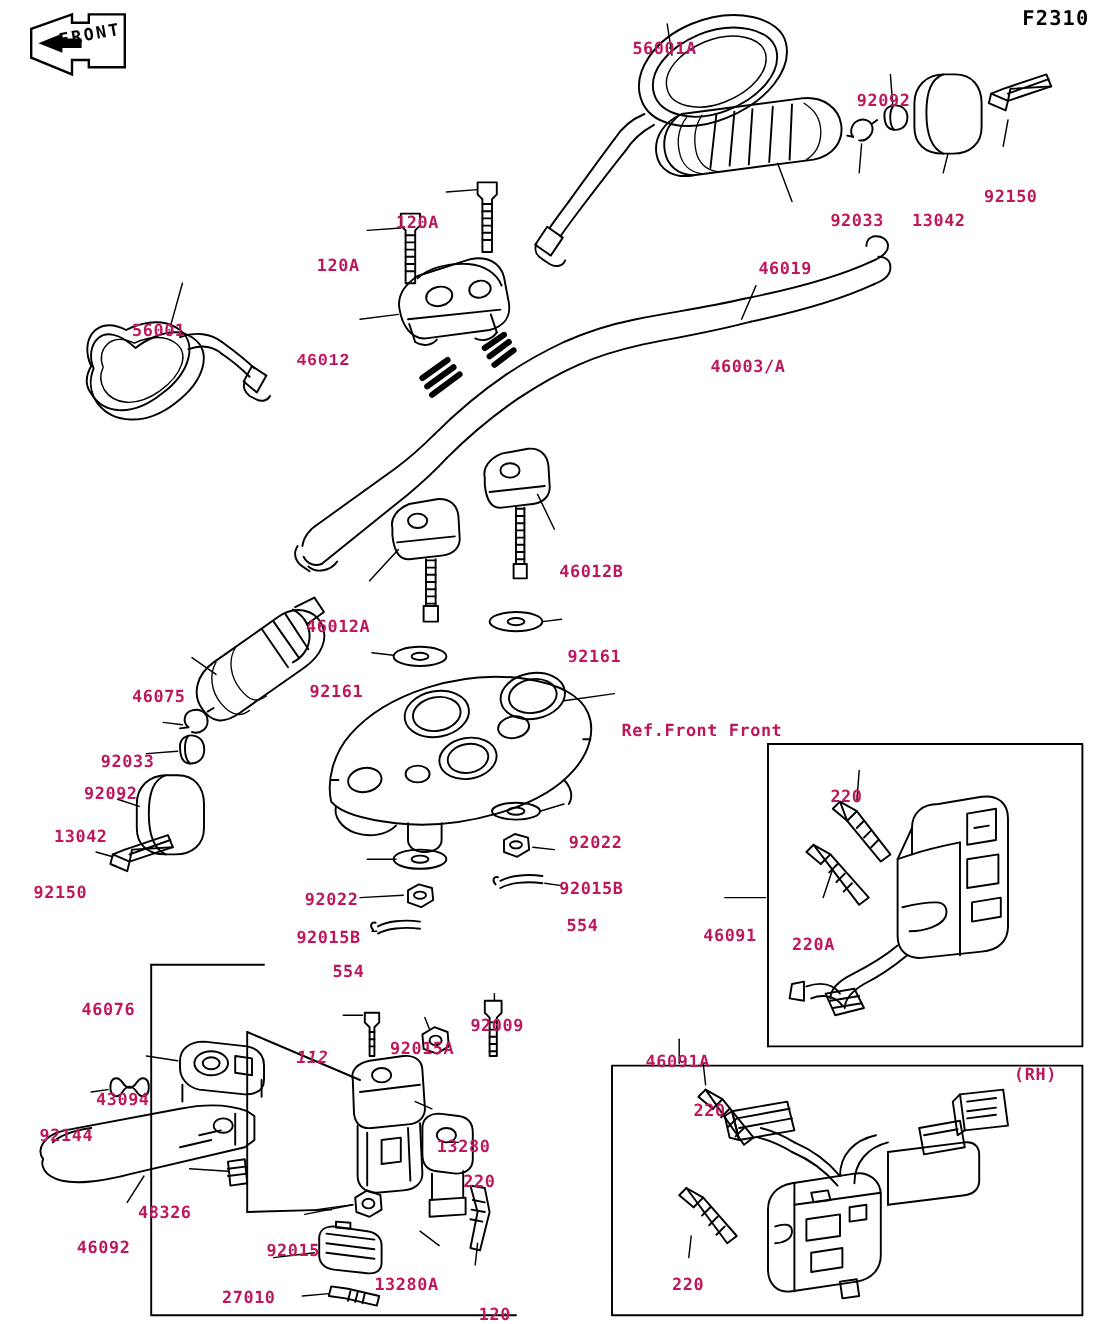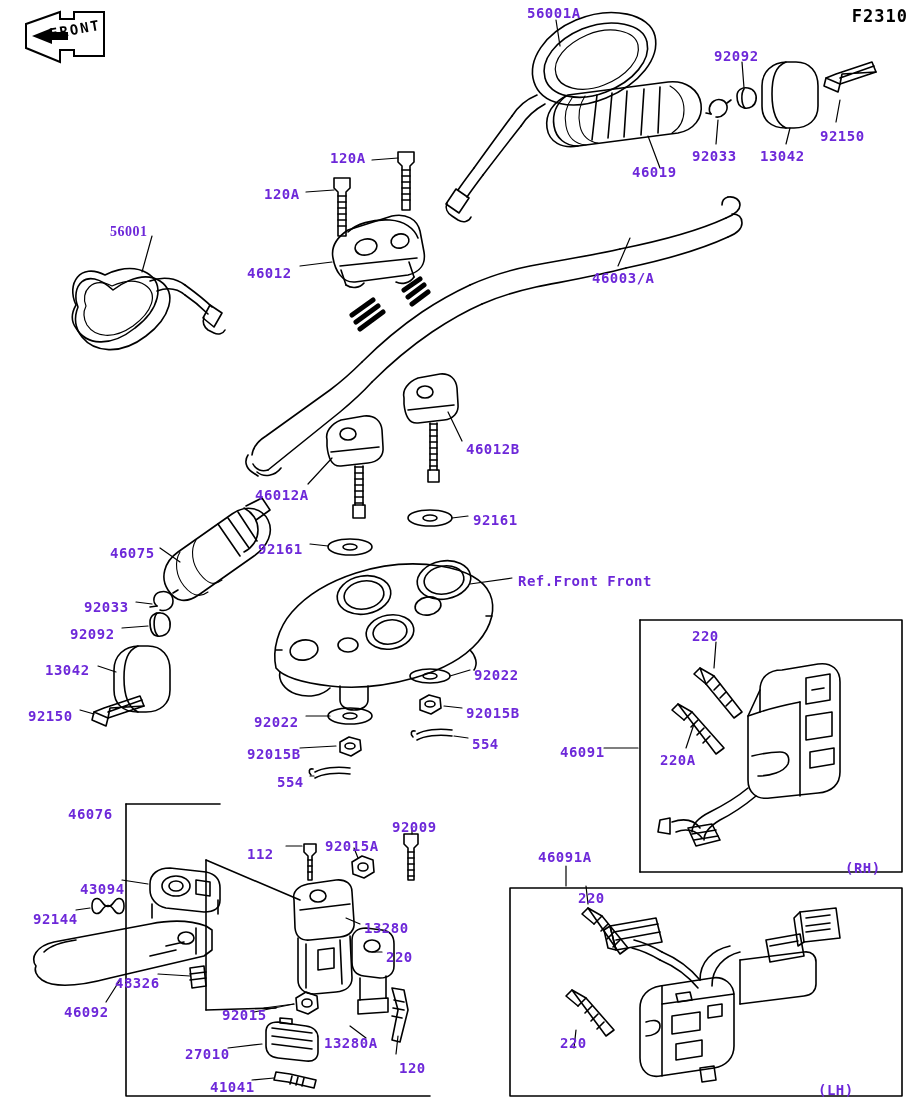--- a/index.html
+++ b/index.html
@@ -10,21 +10,22 @@
   }
   #sheet{position:absolute;left:0;top:0;width:914px;height:1103px;}
   svg.layer{position:absolute;left:0;top:0;width:914px;height:1103px;pointer-events:none;}
   .lbl{
     position:absolute;
     font-family:"DejaVu Sans Mono", monospace;
     font-size:14px;
     font-weight:bold;
     letter-spacing:0.5px;
     white-space:nowrap;
-    color:#6d28d9;
+    color:#be185d;
+    margin-top:28px;
   }
   .sheetcode{
     position:absolute;right:6px;top:6px;
     font-size:17px;font-weight:bold;letter-spacing:1px;
   }
   .front-badge{position:absolute;left:22px;top:10px;width:86px;height:62px;}
   .front-badge .txt{
     position:absolute;left:26px;top:16px;
     font-size:14px;font-weight:bold;letter-spacing:2px;
     transform:rotate(-10deg);transform-origin:left top;
@@ -383,60 +384,60 @@
       <path d="M254 1012 L294 1004" stroke-width="1.2"></path>
     </g>
   </svg>
 
   <div>
     <div class="lbl" style="left:527px;top:5px;">56001A</div>
     <div class="lbl" style="left:714px;top:48px;">92092</div>
     <div class="lbl" style="left:820px;top:128px;">92150</div>
     <div class="lbl" style="left:760px;top:148px;">13042</div>
     <div class="lbl" style="left:692px;top:148px;">92033</div>
-    <div class="lbl" style="left:632px;top:164px;">46019</div>
+    <div class="lbl" style="left:632px;top:188px;">46019</div>
     <div class="lbl" style="left:330px;top:150px;">120A</div>
     <div class="lbl" style="left:264px;top:186px;">120A</div>
-    <div class="lbl" style="left:110px;top:224px;font-family:Liberation Serif, serif;">56001</div>
-    <div class="lbl" style="left:247px;top:265px;">46012</div>
+    <div class="lbl" style="left:110px;top:240px;">56001</div>
+    <div class="lbl" style="left:247px;top:265px;font-family:Liberation Mono, monospace;">46012</div>
     <div class="lbl" style="left:592px;top:270px;">46003/A</div>
     <div class="lbl" style="left:466px;top:441px;">46012B</div>
     <div class="lbl" style="left:255px;top:487px;">46012A</div>
     <div class="lbl" style="left:473px;top:512px;">92161</div>
     <div class="lbl" style="left:110px;top:545px;">46075</div>
     <div class="lbl" style="left:258px;top:541px;">92161</div>
     <div class="lbl" style="left:84px;top:599px;">92033</div>
     <div class="lbl" style="left:70px;top:626px;">92092</div>
     <div class="lbl" style="left:45px;top:662px;">13042</div>
     <div class="lbl" style="left:28px;top:708px;">92150</div>
     <div class="lbl" style="left:518px;top:573px;">Ref.Front Front</div>
     <div class="lbl" style="left:474px;top:667px;">92022</div>
     <div class="lbl" style="left:466px;top:705px;">92015B</div>
     <div class="lbl" style="left:254px;top:714px;">92022</div>
     <div class="lbl" style="left:472px;top:736px;">554</div>
     <div class="lbl" style="left:247px;top:746px;">92015B</div>
     <div class="lbl" style="left:277px;top:774px;">554</div>
     <div class="lbl" style="left:692px;top:628px;">220</div>
     <div class="lbl" style="left:660px;top:752px;">220A</div>
-    <div class="lbl" style="left:560px;top:744px;">46091</div>
+    <div class="lbl" style="left:586px;top:744px;">46091</div>
     <div class="lbl" style="left:845px;top:860px;">(RH)</div>
     <div class="lbl" style="left:538px;top:849px;">46091A</div>
     <div class="lbl" style="left:578px;top:890px;">220</div>
     <div class="lbl" style="left:560px;top:1035px;">220</div>
     <div class="lbl" style="left:818px;top:1082px;">(LH)</div>
     <div class="lbl" style="left:68px;top:806px;">46076</div>
-    <div class="lbl" style="left:247px;top:846px;">112</div>
+    <div class="lbl" style="left:247px;top:846px;font-style:italic;">112</div>
     <div class="lbl" style="left:325px;top:838px;">92015A</div>
     <div class="lbl" style="left:392px;top:819px;">92009</div>
     <div class="lbl" style="left:80px;top:881px;">43094</div>
     <div class="lbl" style="left:33px;top:911px;">92144</div>
     <div class="lbl" style="left:364px;top:920px;text-align:right;">13280</div>
     <div class="lbl" style="left:386px;top:949px;">220</div>
     <div class="lbl" style="left:115px;top:975px;">48326</div>
     <div class="lbl" style="left:64px;top:1004px;">46092</div>
     <div class="lbl" style="left:222px;top:1007px;">92015</div>
-    <div class="lbl" style="left:324px;top:1035px;text-align:right;">13280A</div>
+    <div class="lbl" style="left:312px;top:1035px;text-align:right;">13280A</div>
     <div class="lbl" style="left:185px;top:1046px;">27010</div>
     <div class="lbl" style="left:399px;top:1060px;">120</div>
     <div class="lbl" style="left:210px;top:1079px;">41041</div>
   </div>
 
 </div>
 
 </body></html>

